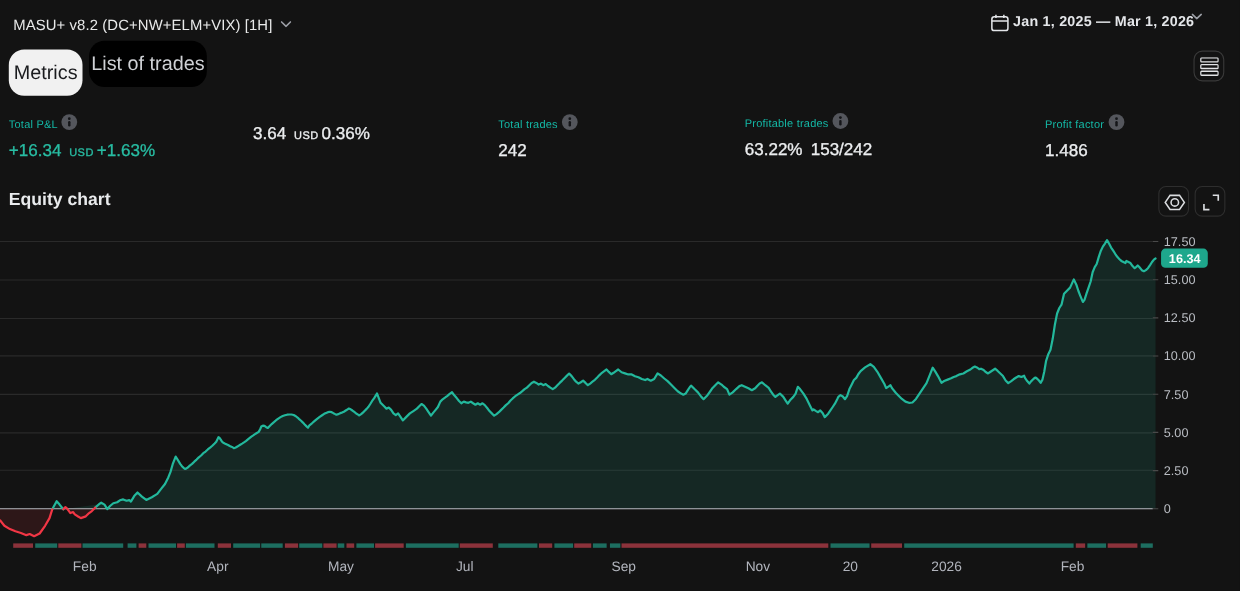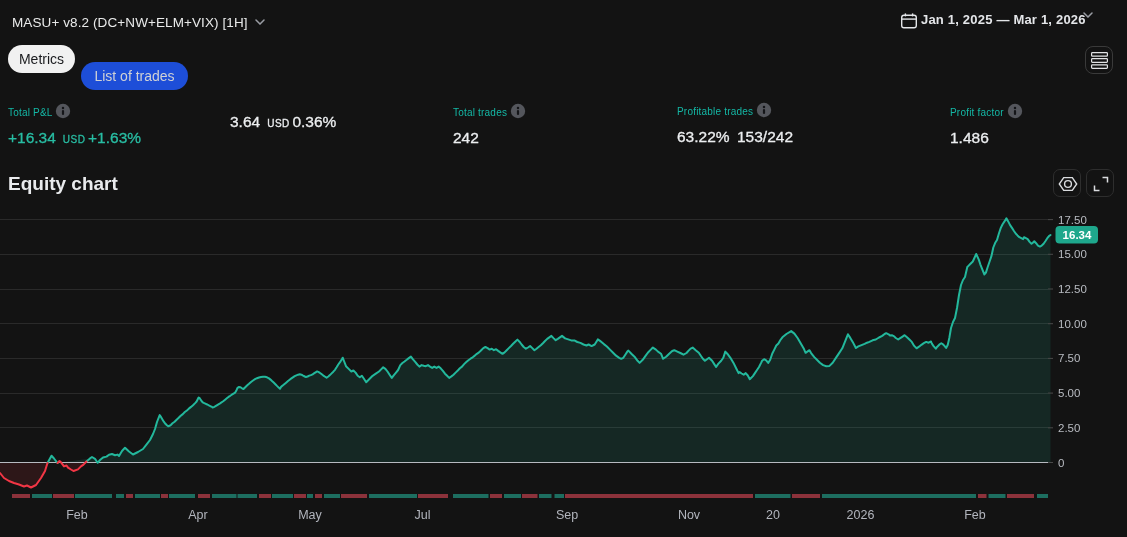--- a/index.html
+++ b/index.html
@@ -1,26 +1,26 @@
 <!DOCTYPE html>
 <html><head><meta charset="utf-8">
 <style>
 html,body{margin:0;padding:0;background:#131313;width:1127px;height:537px;overflow:hidden}
 body{font-family:"Liberation Sans",sans-serif;position:relative;color:#e9ebed}
 .abs{position:absolute}
 .title{left:12px;top:13px;font-size:13.5px;font-weight:normal;color:#e9eaea;letter-spacing:0.1px}
-.pill{height:28px;border-radius:14px;font-size:14px;display:flex;align-items:center;justify-content:center}
+.pill{height:42px;border-radius:14px;font-size:18px;display:flex;align-items:center;justify-content:center}
 .pill1{left:8px;top:45px;width:67px;background:#f1f1f1;color:#1a1b1e;font-weight:500}
-.pill2{left:81px;top:62px;width:107px;background:#1d4ed8;color:#cfd1d5}
+.pill2{left:81px;top:37px;width:107px;background:#000000;color:#cfd1d5}
 .iconbtn{left:1085px;top:46px;width:28px;height:28px;background:transparent;border:1px solid #3a3a3a;border-radius:8px;box-sizing:border-box;display:flex;align-items:center;justify-content:center}
 .mlabel{font-size:10px;letter-spacing:0.2px;color:#14b8a6;white-space:nowrap;height:16px;line-height:16px}
 .mval{margin-top:10px;font-size:15.5px;color:#eceef0;white-space:nowrap;-webkit-text-stroke:0.3px currentColor}
 .tv{color:#28bda3}
 .usd{font-size:10px;letter-spacing:0.5px;margin-left:7px}
-.echart{left:8px;top:173px;font-size:19px;font-weight:bold;color:#e9ebed}
+.echart{left:8px;top:173px;font-size:16px;font-weight:bold;color:#e9ebed}
 .cbtn{width:28px;height:28px;border:1px solid #2e2e2e;border-radius:7px;box-sizing:border-box;background:transparent}
 .dates{left:900px;top:12px;height:18px;display:flex;align-items:flex-start;gap:3px}
 .datetxt{font-size:13px;font-weight:600;color:#e4e6e9;letter-spacing:0.2px;margin-right:1px}
 </style></head>
 <body>
 <div class="abs title">MASU+ v8.2 (DC+NW+ELM+VIX) [1H] &nbsp;<span style="display:inline-block;vertical-align:2px"><svg width="10" height="6" viewBox="0 0 10 6" fill="none" stroke="#9a9da4" stroke-width="1.5" stroke-linecap="round">
         <path d="M1 1 L5 5 L9 1"></path>
       </svg></span></div>
 <div class="abs dates">
     <svg width="18" height="18" viewBox="0 0 18 18" fill="none" stroke="#e4e6e9" stroke-width="1.4">

